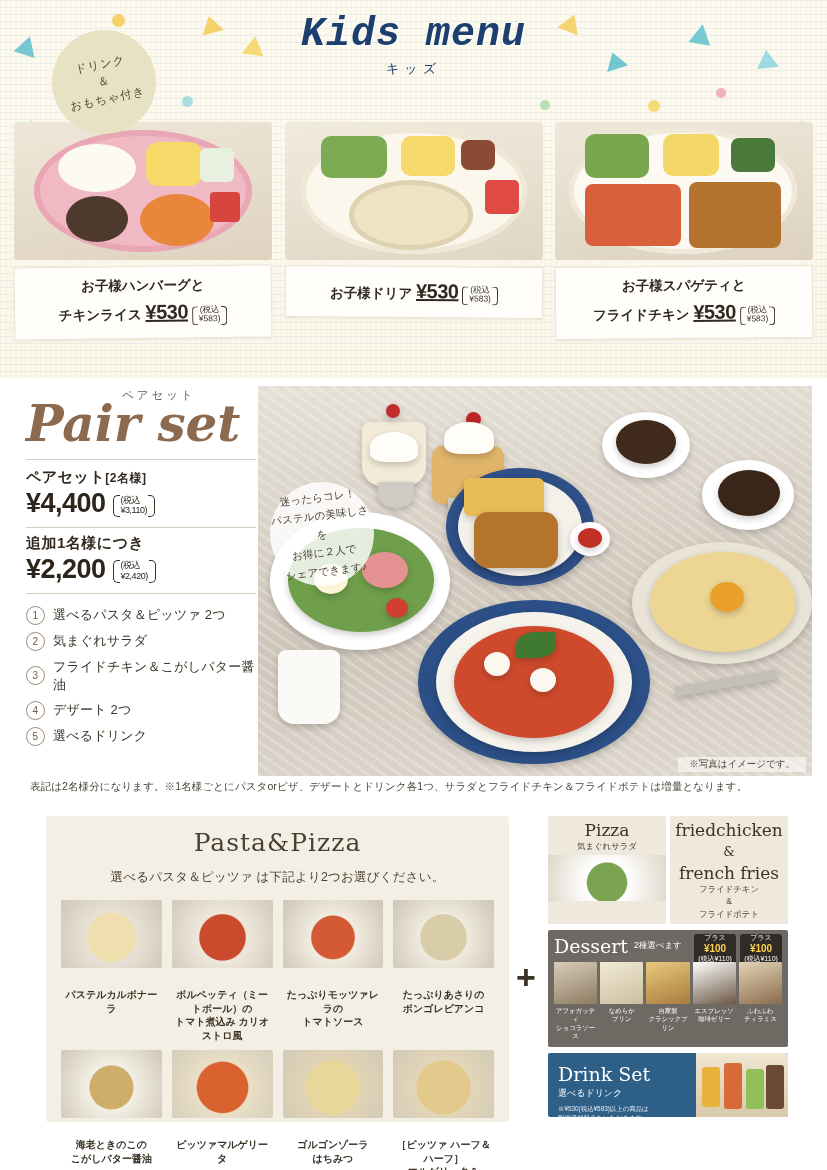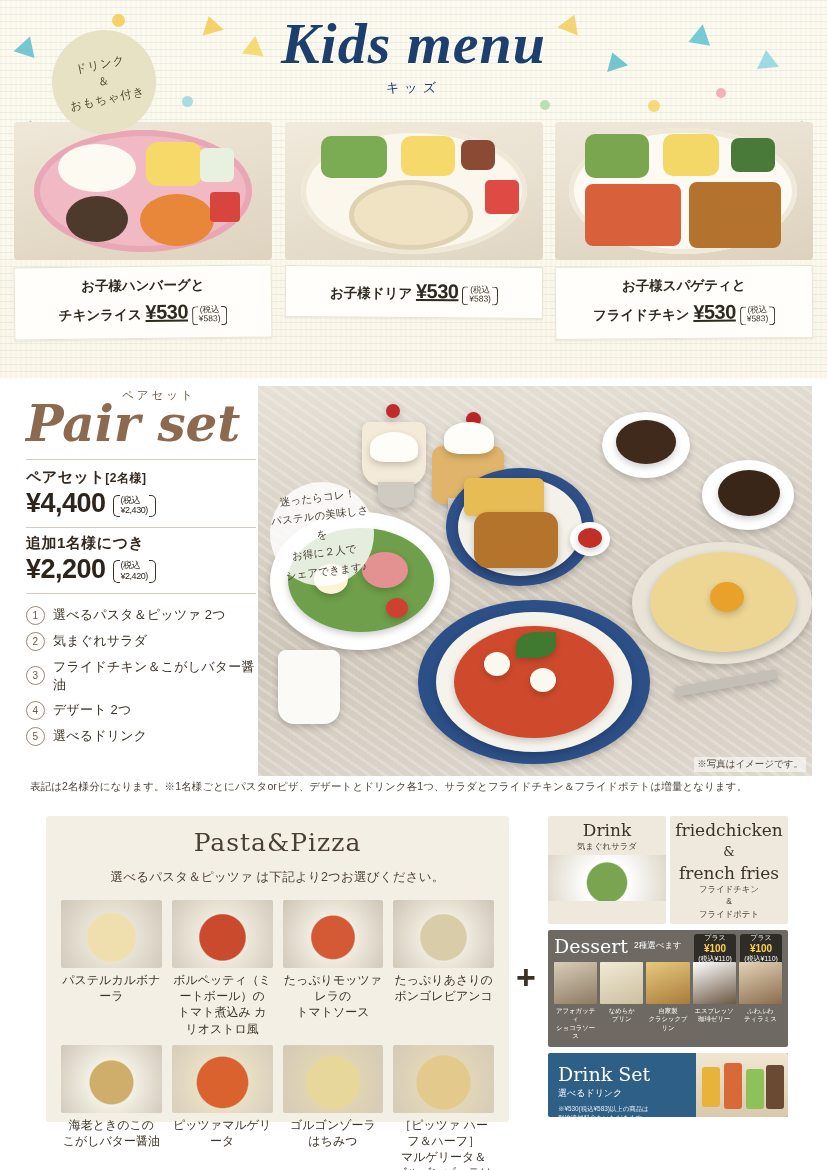--- a/index.html
+++ b/index.html
@@ -61,24 +61,24 @@
   .dot {
     border-radius: 50%;
   }
   .kids-title-wrap {
     position: absolute;
     left: 0; right: 0; top: 14px;
     text-align: center;
     z-index: 5;
   }
   .kids-title {
-    font-family: Liberation Serif, serif;
+    font-family: Liberation Mono, monospace;
     font-style: italic;
     font-weight: bold;
-    font-size: 58px;
+    font-size: 40px;
     color: #1c3f6e;
     letter-spacing: 1px;
     line-height: 1.05;
     text-shadow: 1px 1px 0 rgba(255,255,255,0.8);
   }
   .kids-subtitle {
     font-size: 13px;
     color: #1c3f6e;
     letter-spacing: 5px;
     margin-top: 4px;
@@ -301,21 +301,21 @@
     border-radius: 50%;
     box-shadow: 0 3px 7px rgba(0,0,0,0.2);
   }
   .photo-note {
     position: absolute;
     right: 6px;
     bottom: 4px;
     font-size: 9.5px;
     color: #4d443a;
     background: rgba(255,255,255,0.55);
-    padding: 1px 3px;
+    padding: 1px 11px;
   }
   .bubble {
     position: absolute;
     left: 12px;
     top: 96px;
     width: 104px;
     height: 104px;
     border-radius: 50%;
     background: rgba(255,255,255,0.82);
     display: flex;
@@ -387,25 +387,25 @@
   }
   .pasta-img {
     width: 100%;
     height: 68px;
     border-radius: 2px;
     position: relative;
     overflow: hidden;
     background: #ded6c8;
   }
   .pasta-label {
-    font-size: 12px;
+    font-size: 10px;
     line-height: 1.35;
     color: #3a3226;
-    margin-top: 4px;
-    font-weight: normal;
+    margin-top: 20px;
+    font-weight: bold;
   }
   .plus-sign {
     position: absolute;
     left: 516px;
     top: 150px;
     font-size: 34px;
     font-weight: bold;
     color: #3a3226;
   }
   .right-col {
@@ -667,21 +667,21 @@
       <div class="pair-title">Pair set</div>
 
       <div class="price-block">
         <div class="row-label">
           <span>ペアセット</span><small>[2名様]</small>
         </div>
         <div class="price-big">
           <span>¥4,400</span>
           <span class="tax2">
             <span>(税込</span><br>
-            <span>¥2,430)</span>
+            <span>¥3,110)</span>
           </span>
         </div>
         <div class="price-divider"></div>
         <div class="row-label">追加1名様につき</div>
         <div class="price-big">
           <span>¥2,200</span>
           <span class="tax2">
             <span>(税込</span><br>
             <span>¥2,420)</span>
           </span>
@@ -813,21 +813,21 @@
         </div>
       </div>
     </div>
 
     <div class="plus-sign">+</div>
 
     <div class="right-col">
 
       <div class="sal-fries">
         <div class="mini-card">
-          <h4>Drink</h4>
+          <h4>Pizza</h4>
           <div class="jp">気まぐれサラダ</div>
           <div class="mini-img" style="background:radial-gradient(circle at 50% 60%, #7aa44f 0 30%, #ffffff 32%, #ded6c8 100%);"></div>
         </div>
         <div class="mini-card">
           <h4>friedchicken</h4>
           <h4 style="font-size:13px;">&amp;</h4>
           <h4>french fries</h4>
           <div class="jp">フライドチキン</div>
           <div class="jp">&amp;</div>
           <div class="jp">フライドポテト</div>

